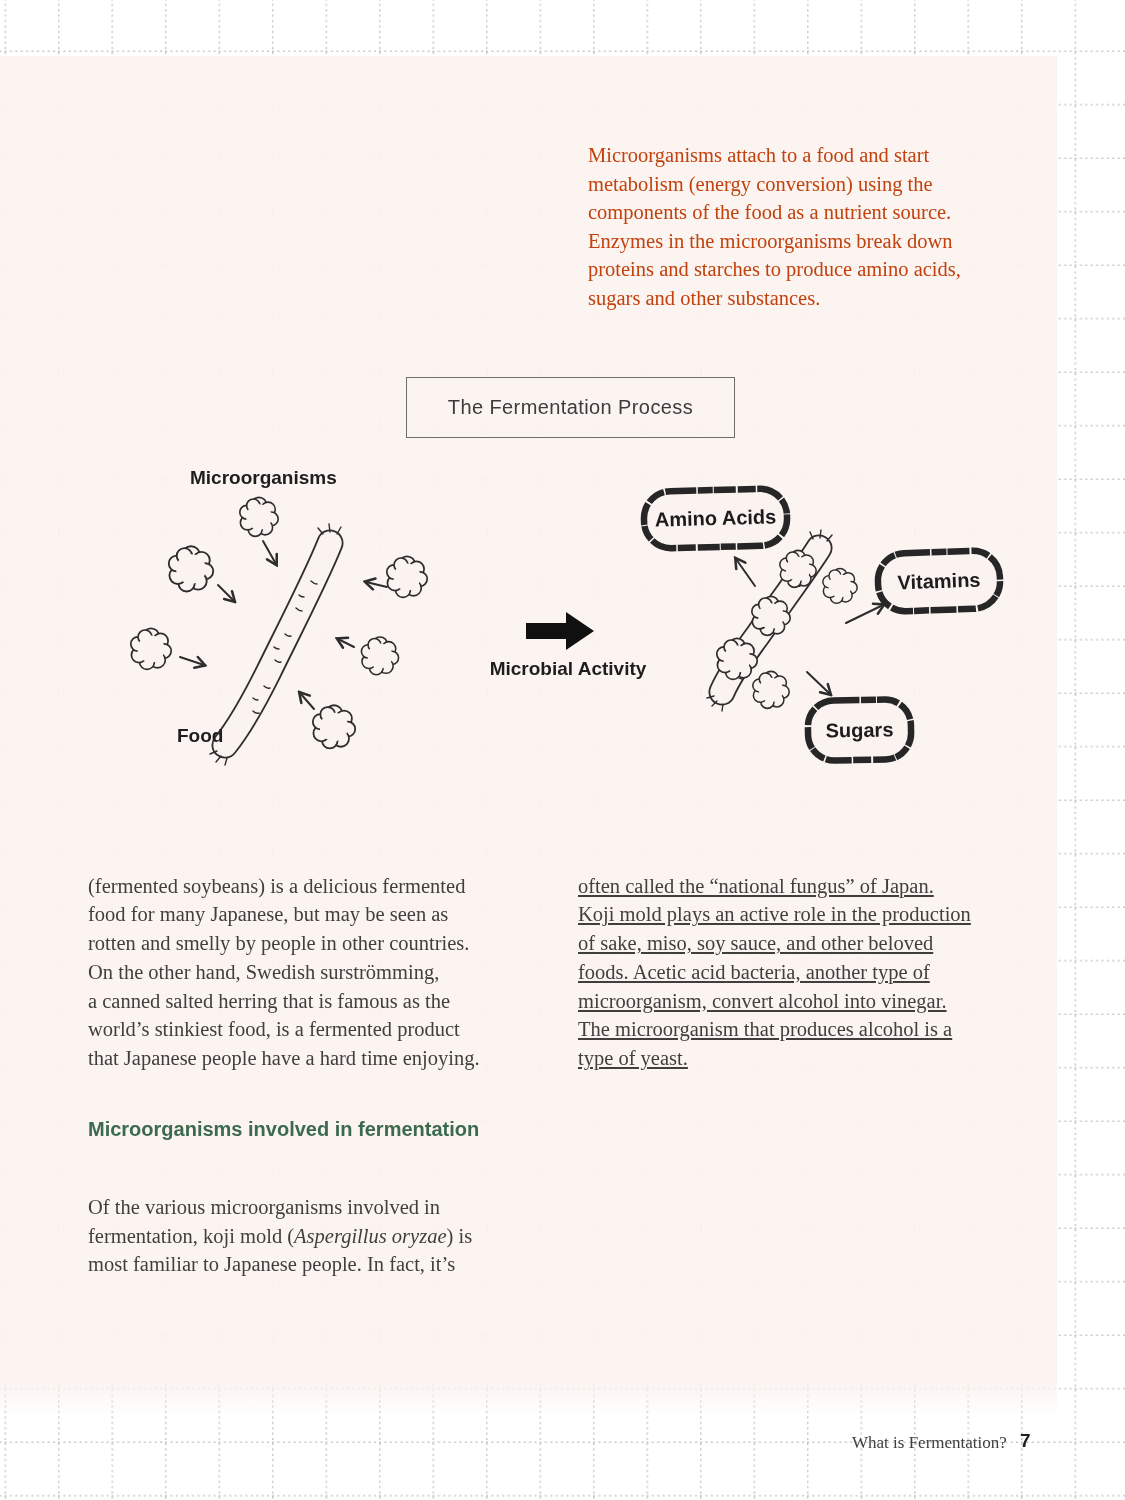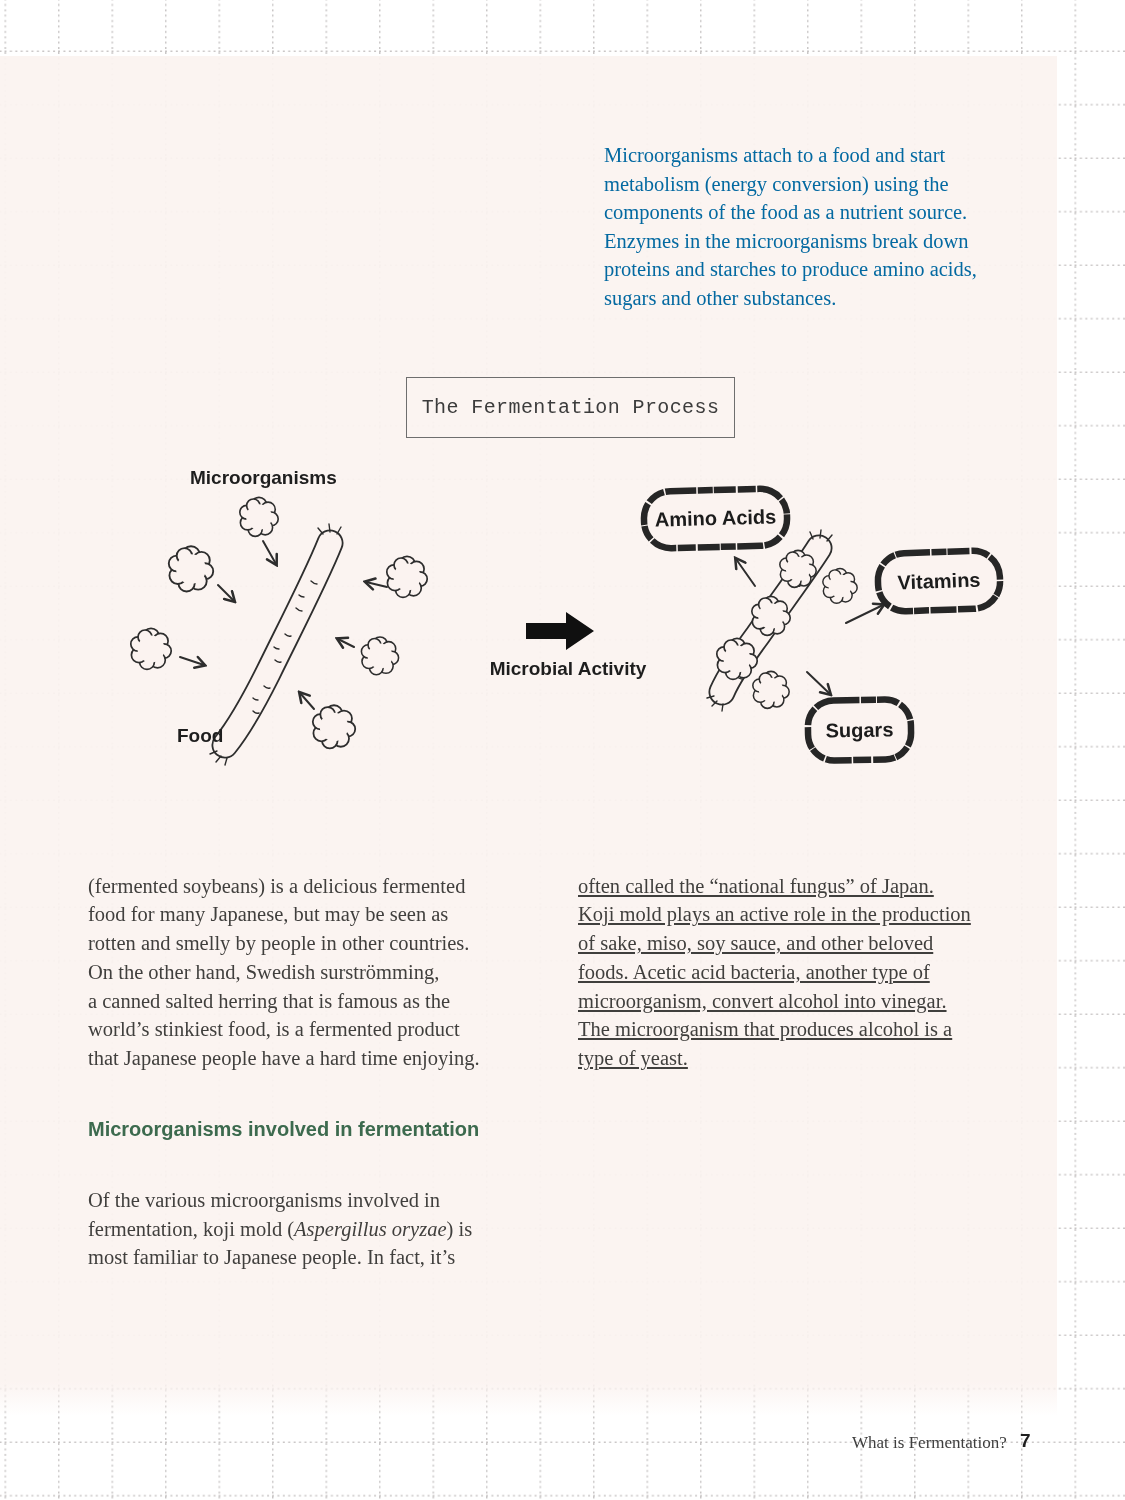--- a/index.html
+++ b/index.html
@@ -13,50 +13,50 @@
     position:absolute; left:0; top:56px; width:1057px; height:1326px;
     background:rgba(251,243,240,0.93); z-index:1;
   }
   .page-fade {
     position:absolute; left:0; top:1382px; width:1057px; height:34px;
     background:linear-gradient(to bottom, rgba(251,243,240,0.93), rgba(251,243,240,0));
     z-index:1;
   }
   .content { position:absolute; inset:0; z-index:2; }
   .intro {
-    position:absolute; left:604px; top:141px; width:430px;
-    font-size:20.5px; line-height:28.6px; white-space:pre-line; color:#0369a1;
+    position:absolute; left:588px; top:141px; width:430px;
+    font-size:20.5px; line-height:28.6px; white-space:pre-line; color:#c2410c;
   }
   .fig-title-box {
     position:absolute; left:406px; top:377px; width:329px; height:61px;
     border:1.5px solid #6e6e6e; display:flex; align-items:center; justify-content:center;
   }
   .fig-title {
-    font-family:Liberation Mono, monospace; font-size:20px; color:#3c3c3c;
+    font-family:Liberation Sans, sans-serif; font-size:20px; color:#3c3c3c;
     letter-spacing:0.4px;
   }
   .figure-svg { position:absolute; left:80px; top:450px; }
   .lbl { font-family:"Liberation Sans", sans-serif; font-weight:bold; font-size:19px; fill:#1e1e1e; }
   .bubble-lbl { font-family:"Liberation Sans", sans-serif; font-weight:bold; font-size:20px; fill:#1c1c1c; }
   .ink-line { stroke:#2d2d2d; stroke-width:2; fill:none; stroke-linecap:round; }
   .puff { fill:#fbf3f0; stroke:#2d2d2d; stroke-width:1.7; }
   .eraser { fill:#fbf3f0; stroke:none; }
   .cuke-outer { stroke:#2e2e2e; stroke-width:27; fill:none; stroke-linecap:round; }
   .cuke-inner { stroke:#fbf3f0; stroke-width:23.4; fill:none; stroke-linecap:round; }
   .cuke-tex { stroke:#2d2d2d; stroke-width:1.4; fill:none; stroke-linecap:round; }
   .bubble { fill:#fbf3f0; stroke:#262626; stroke-width:6.5; stroke-dasharray:26 1.5 15 1 22 2 18 1.5; }
   .col {
     position:absolute; top:843px; width:478px;
     font-size:20.5px; line-height:28.7px; white-space:pre-line; color:#403f3d;
   }
   .col-left { left:88px; }
   .col-right { left:578px;text-decoration:underline; }
   .subhead {
     font-family:"Liberation Sans", sans-serif; font-weight:bold; font-size:20px;
-    color:#3c6a4e; line-height:26px; margin-top:15px; margin-bottom:15px; white-space:normal;
+    color:#3c6a4e; line-height:26px; margin-top:15px; margin-bottom:22px; white-space:normal;
   }
   .indent-first { text-indent:22px; }
   .footer-label { position:absolute; left:833px; top:1433px; font-size:17px; color:#3e3e3e;margin-left:19px; }
   .footer-num {
     position:absolute; left:1020px; top:1430px; font-family:"Liberation Sans", sans-serif;
     font-weight:bold; font-size:19px; color:#1f1f1f;
   }
 </style>
 </head>
 <body>

